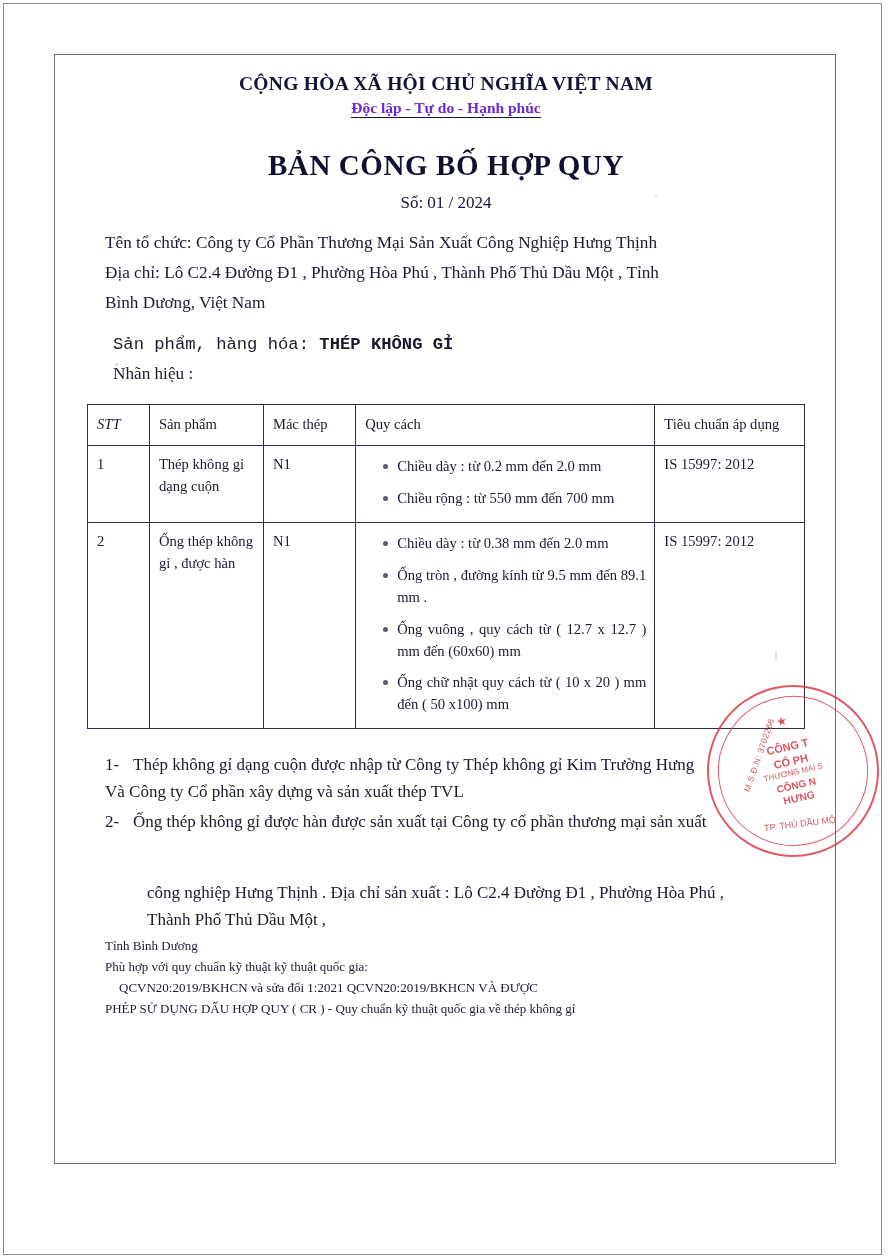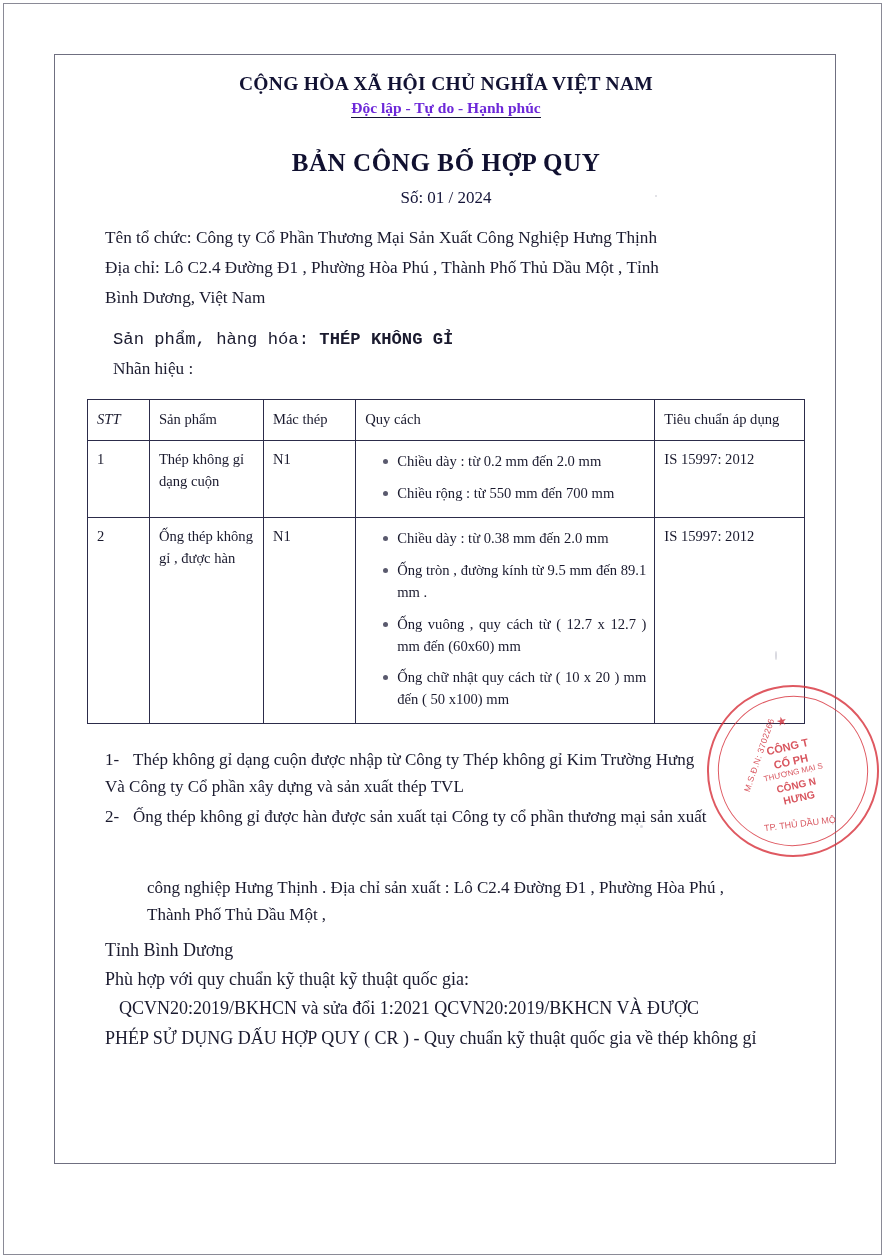--- a/index.html
+++ b/index.html
@@ -57,21 +57,21 @@
     font-size: 15.5px;
     font-weight: bold;
     margin-top: 4px;
     color: #6d28d9;
   }
   .motto span.underline-part {
     border-bottom: 1.3px solid #121233;
     padding-bottom: 1px;
   }
   .title {
-    font-size: 25px;
+    font-size: 29px;
     font-weight: bold;
     margin-top: 32px;
     letter-spacing: 0.6px;
     color: #101030;
   }
   .subno {
     font-size: 17px;
     margin-top: 11px;
     color: #141438;
   }
@@ -150,24 +150,24 @@
   .note-row {
     display: flex;
     margin-bottom: 2px;
   }
   .note-num {
     flex: 0 0 28px;
     padding-left: 0;
   }
   .note-txt { flex: 1 1 auto; }
   .tail {
-    margin-top: 8px;
+    margin-top: 2px;
     padding-left: 50px;
     padding-right: 20px;
-    font-size: 18px;
+    font-size: 13px;
     line-height: 1.62;
   }
   .tail .justified {
     text-align: justify;
     text-justify: inter-word;
     padding-left: 14px;
   }
   .tail .line2 {
     text-align: justify;
     text-justify: inter-word;

